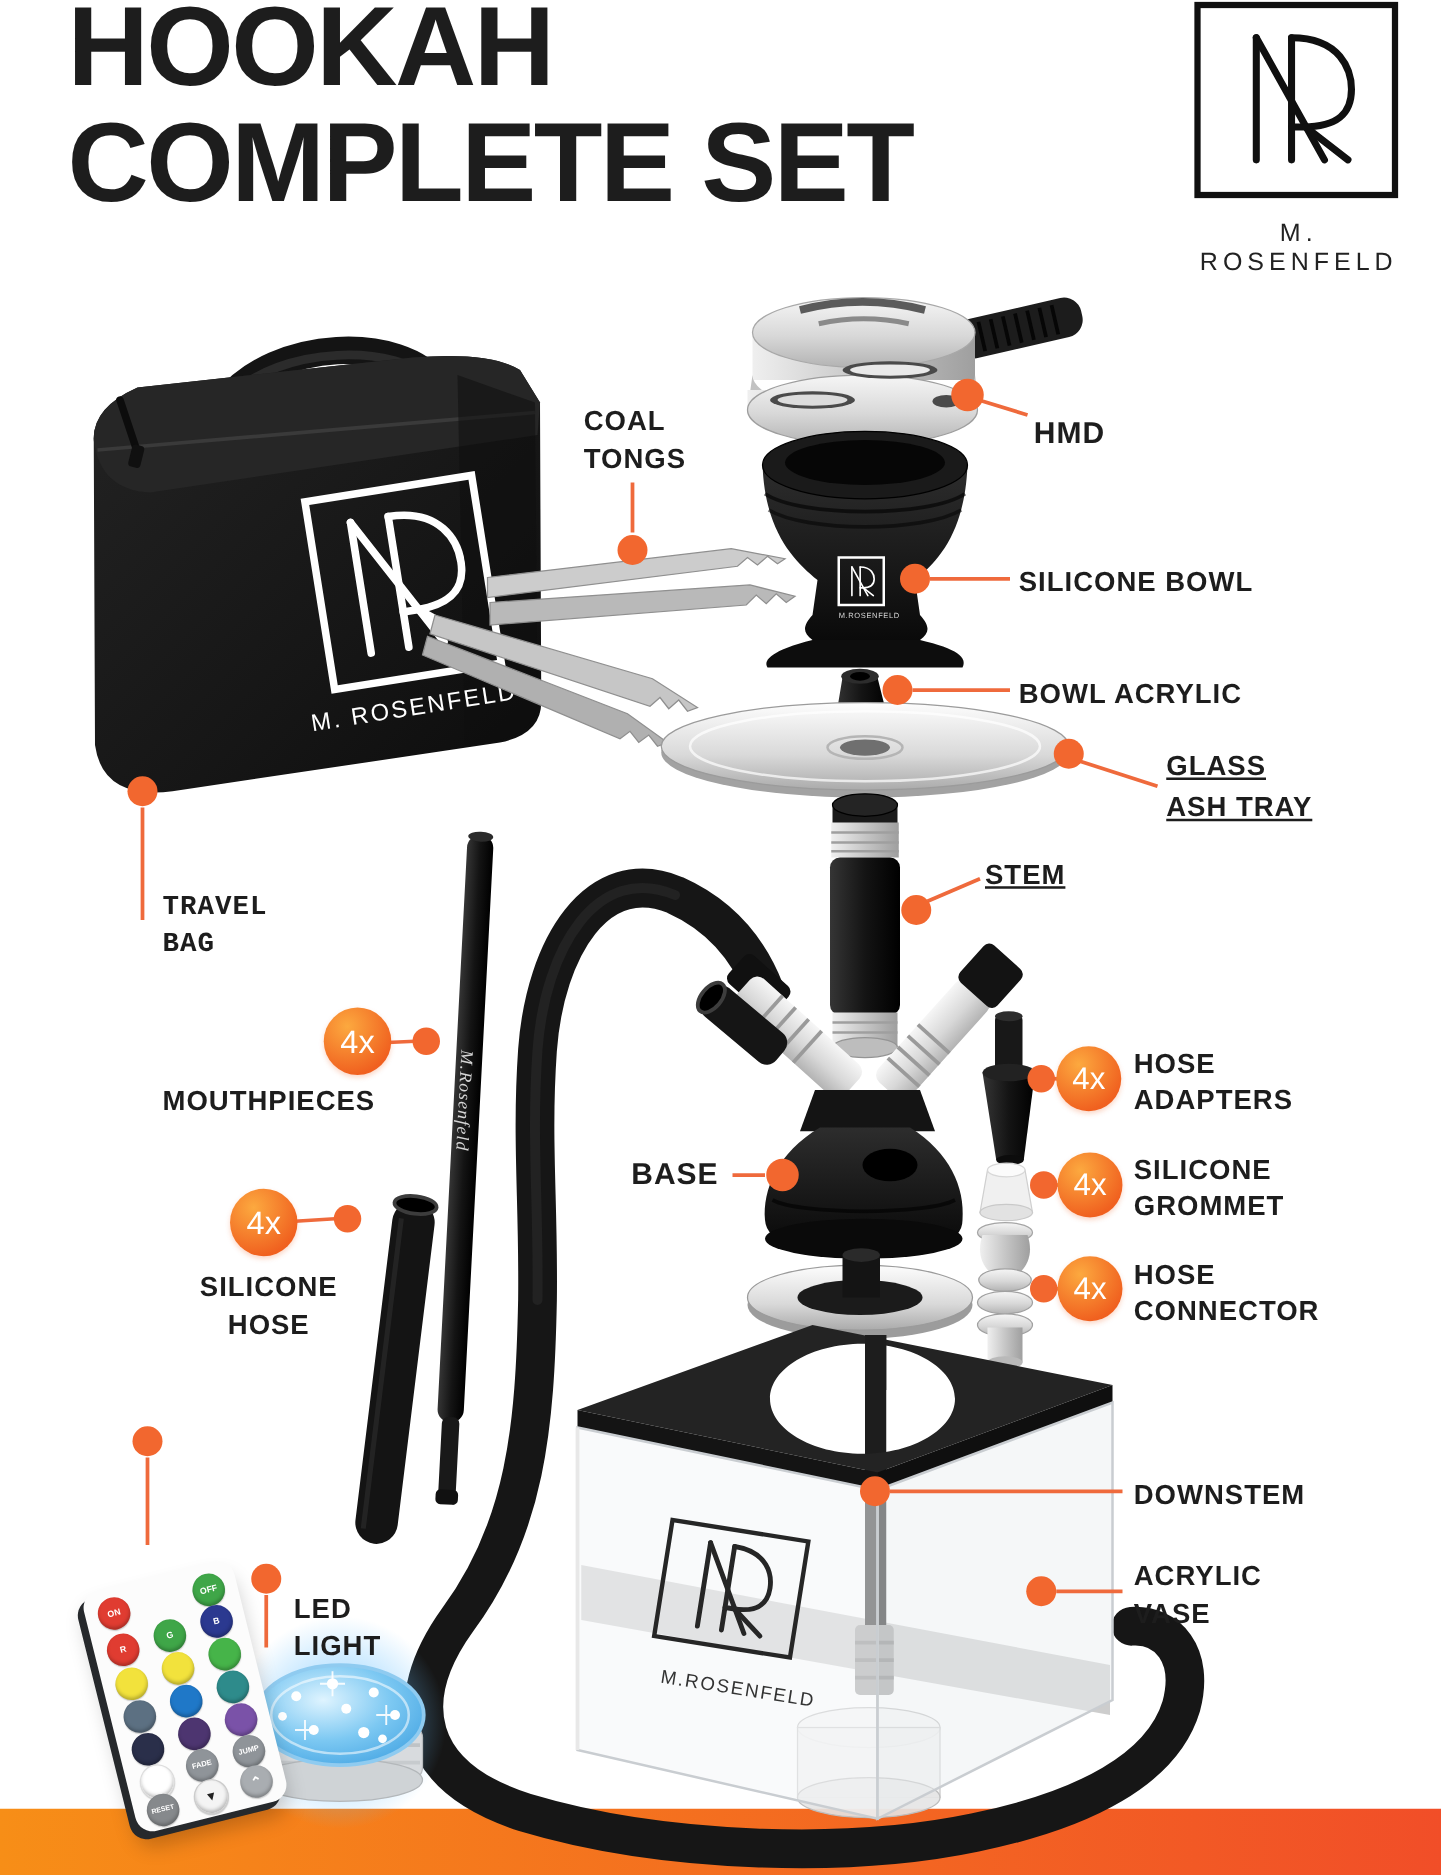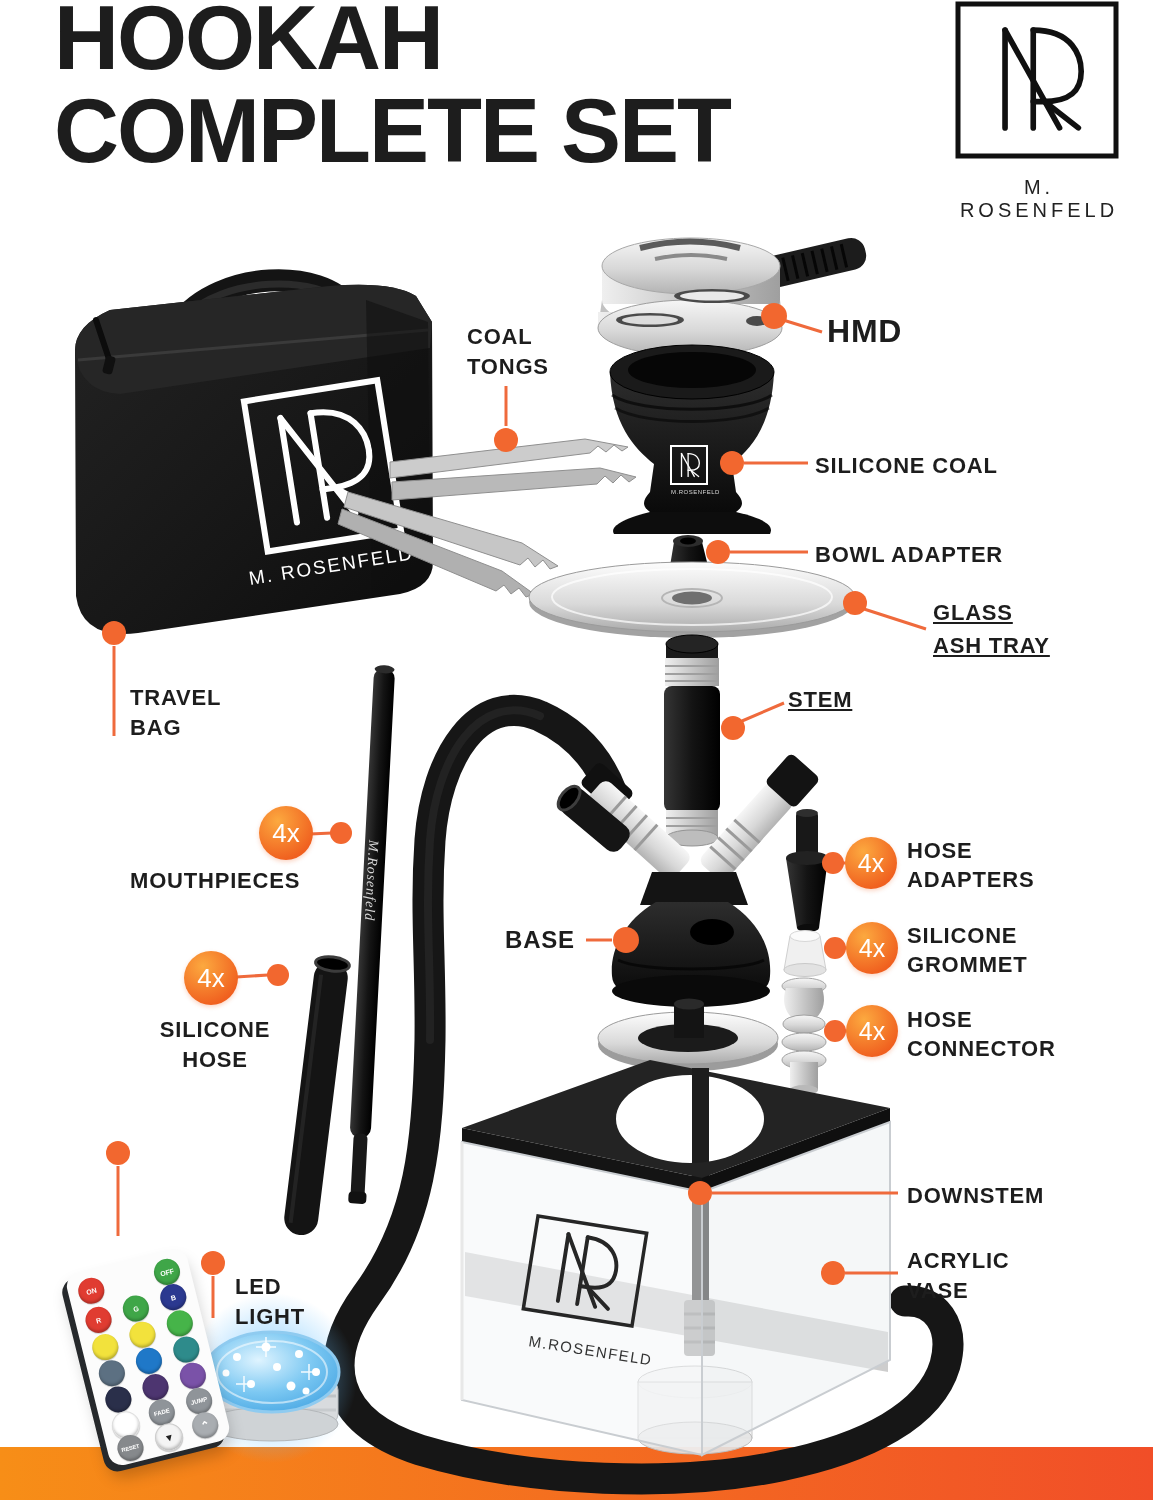--- a/index.html
+++ b/index.html
@@ -423,27 +423,27 @@
       <use href="#monogram" x="990" y="22" width="94" height="114" style="color:#101010"></use>
     </g>
   </svg>
 
   <div class="title">HOOKAH
 COMPLETE SET</div>
   <div class="brand-name">M. ROSENFELD</div>
 
   <div class="callout" style="left:467px;top:322px;">COAL
 TONGS</div>
-  <div class="callout" style="left:827px;top:316px;font-size:32px;">HMD</div>
-  <div class="callout" style="left:815px;top:451px;">SILICONE COAL</div>
-  <div class="callout" style="left:815px;top:540px;">BOWL ADAPTER</div>
+  <div class="callout" style="left:827px;top:332px;font-size:24px;">HMD</div>
+  <div class="callout" style="left:815px;top:451px;">SILICONE BOWL</div>
+  <div class="callout" style="left:815px;top:540px;">BOWL ACRYLIC</div>
   <div class="callout" style="left:933px;top:596px;line-height:33px;text-decoration:underline;">GLASS
 ASH TRAY</div>
   <div class="callout" style="left:788px;top:685px;text-decoration:underline;">STEM</div>
-  <div class="callout" style="left:130px;top:683px;">TRAVEL
+  <div class="callout" style="left:130px;top:711px;font-family:Liberation Mono, monospace;">TRAVEL
 BAG</div>
   <div class="callout" style="left:130px;top:866px;">MOUTHPIECES</div>
   <div class="callout" style="left:505px;top:925px;font-size:24px;">BASE</div>
   <div class="callout" style="left:907px;top:836px;line-height:29px;">HOSE
 ADAPTERS</div>
   <div class="callout" style="left:907px;top:921px;line-height:29px;">SILICONE
 GROMMET</div>
   <div class="callout" style="left:907px;top:1005px;line-height:29px;">HOSE
 CONNECTOR</div>
   <div class="callout" style="left:150px;top:1015px;width:130px;text-align:center;">SILICONE

